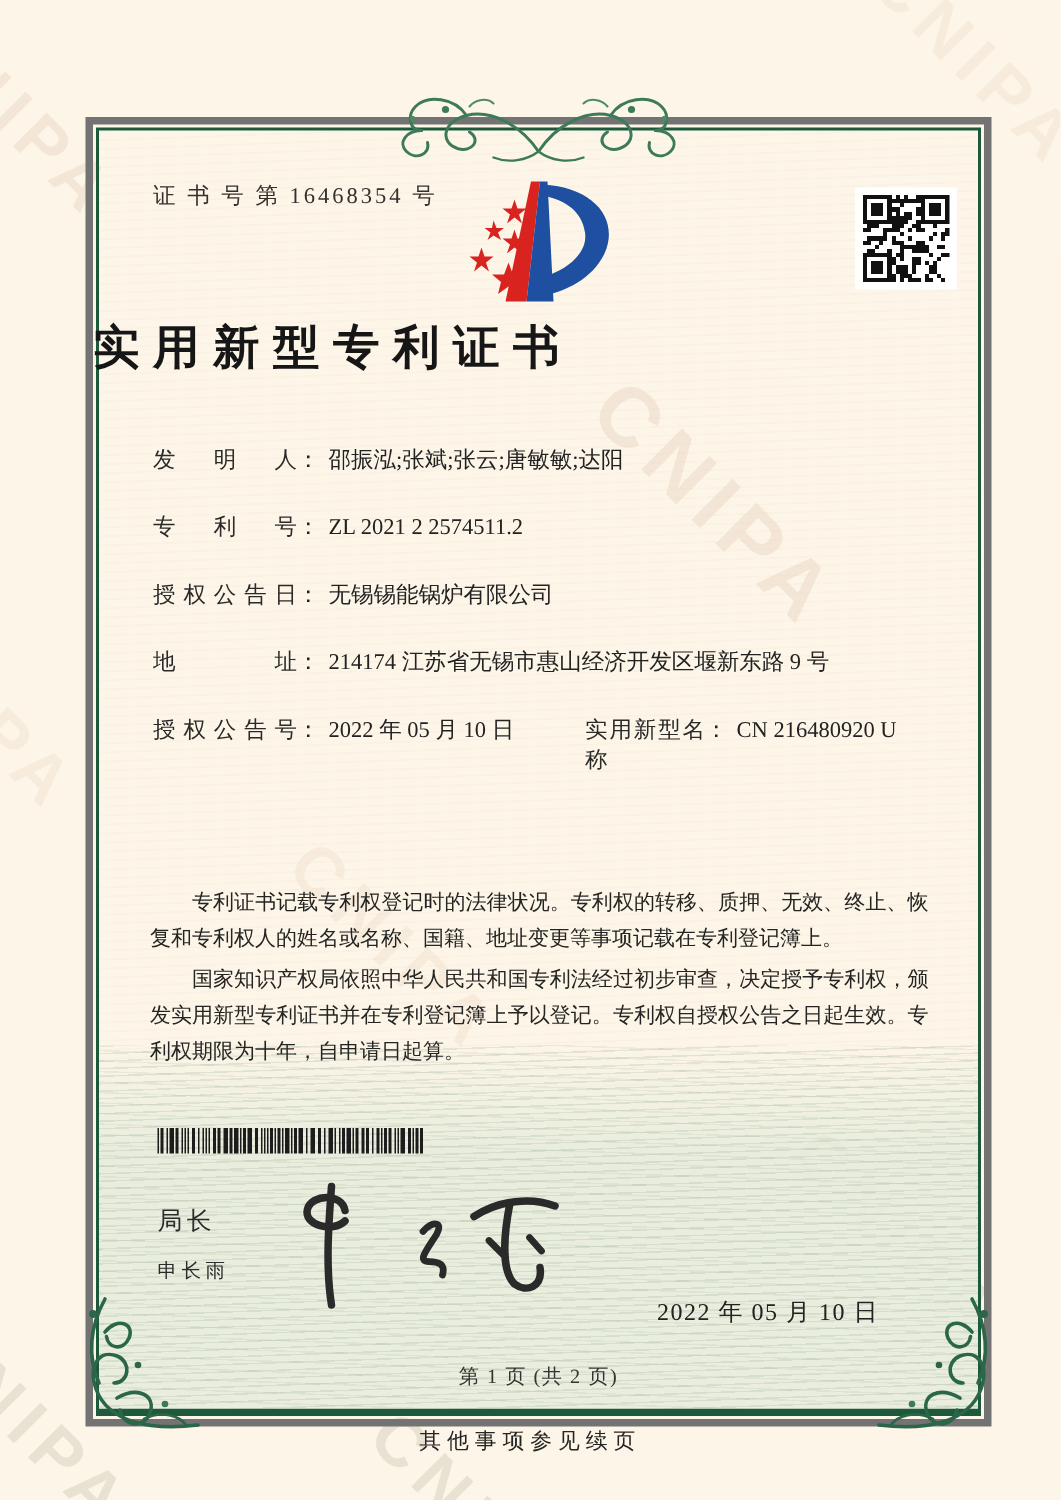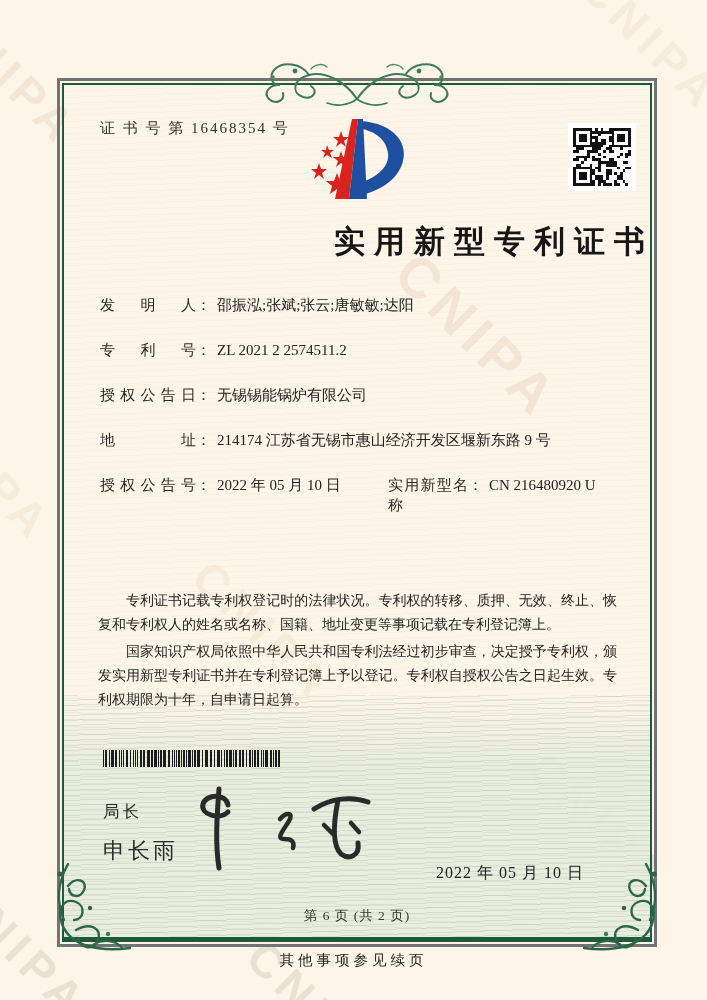--- a/index.html
+++ b/index.html
@@ -18,21 +18,21 @@
     transform:rotate(45deg);transform-origin:left top;
     white-space:nowrap;user-select:none;pointer-events:none;
   }
   .wm.big{font-size:56px;}
   .wm.faint{color:rgba(206,158,122,0.10);}
   .wm.gray{color:rgba(160,150,125,0.20);}
 
   
   .frame{
     position:absolute;left:57px;top:78px;width:594px;height:863px;
-    border:3px solid #737373;
+    border:5px solid #737373;
   }
   .frame-inner{
     position:absolute;inset:2px;
     border:2px solid #1d5a3c;border-bottom-width:5px;
     background-image:
       repeating-linear-gradient(178deg, rgba(210,170,140,0.05) 0 1px, transparent 1px 6px);
   }
   .green-band{
     position:absolute;left:0;right:0;top:610px;bottom:0;
     background:
@@ -40,22 +40,22 @@
       repeating-linear-gradient(2deg, rgba(110,145,115,0.10) 0 1px, transparent 1px 7px),
       linear-gradient(180deg, rgba(232,237,221,0) 0, rgba(231,236,220,0.9) 70px, rgba(233,237,222,0.95) 100%);
   }
   .content{position:absolute;inset:0;z-index:3;}
 
   .certno{position:absolute;left:40px;top:38px;font-size:15px;letter-spacing:2px;color:#33312e;}
   .logo{position:absolute;left:237px;top:30px;}
   .qr-wrap{position:absolute;left:508px;top:42px;width:68px;height:68px;background:#fff;
     display:flex;align-items:center;justify-content:center;}
   .title{
-    position:absolute;left:0;right:0;top:128px;text-align:right;
-    font-size:31px;font-weight:bold;letter-spacing:9px;color:#161616;margin-top:12px;
+    position:absolute;left:0;right:0;top:128px;text-align:left;
+    font-size:31px;font-weight:bold;letter-spacing:9px;color:#161616;
   }
   .fields{position:absolute;left:40px;top:214px;width:517px;font-size:15px;}
   .frow{position:relative;height:45px;line-height:20px;}
   .flabel{
     display:inline-block;width:96px;vertical-align:top;
     text-align:justify;text-align-last:justify;color:#2a2a28;
   }
   .fcolon{display:inline-block;margin:0 6px 0 0;}
   .fvalue{color:#222;}
   .pair2{position:absolute;left:288px;top:0;}
@@ -64,21 +64,21 @@
   .paras{position:absolute;left:38px;top:508px;width:519px;
     font-size:14px;line-height:24px;text-align:justify;color:#242422;}
   .paras p{margin:0 0 3px 0;text-indent:2em;}
 
   .barcode{position:absolute;left:43px;top:669px;width:180px;height:17px;display:flex;align-items:stretch;}
   .barcode .b{background:#1c1c1c;height:100%;}
   .barcode .s{height:100%;}
 
   .sig-title{position:absolute;left:43px;top:720px;font-size:16.5px;letter-spacing:3px;
     font-family:"Liberation Sans","DejaVu Sans",sans-serif;color:#2b2b2b;}
-  .sig-name{position:absolute;left:43px;top:755px;font-size:22px;letter-spacing:3px;
+  .sig-name{position:absolute;left:43px;top:755px;font-size:13px;letter-spacing:3px;
     font-family:"Liberation Sans","DejaVu Sans",sans-serif;color:#2b2b2b;}
   .signature{position:absolute;left:128px;top:700px;}
 
   .issue-date{position:absolute;left:330px;top:782px;width:240px;text-align:center;
     font-size:16px;letter-spacing:1px;color:#222;}
   .pageinfo{position:absolute;left:0;right:0;top:826px;text-align:center;
     font-size:13.5px;letter-spacing:1px;color:#33332f;}
   .footer-note{position:absolute;left:0;right:0;top:951px;text-align:center;
     font-size:14.5px;letter-spacing:4px;color:#242422;z-index:4;}
 
@@ -461,18 +461,18 @@
           <path d="M92,38 C98,31 106,31 101,40 C94,51 88,58 96,58 C103,58 107,60 105,67" stroke-width="4.5"></path>
           <path d="M126,28 C143,17 164,15 180,21"></path>
           <path d="M150,19 C145,44 145,65 153,73 C161,79 172,75 170,62"></path>
           <path d="M136,44 L145,53" stroke-width="4.5"></path>
           <path d="M163,42 L171,51" stroke-width="4.5"></path>
         </g>
       </svg>
 
       <div class="issue-date">2022 年 05 月 10 日</div>
 
-      <div class="pageinfo">第 6 页 (共 2 页)</div>
+      <div class="pageinfo">第 1 页 (共 2 页)</div>
     </div>
   </div>
 
   <div class="footer-note">其他事项参见续页</div>
 </div>
 
 </body></html>

